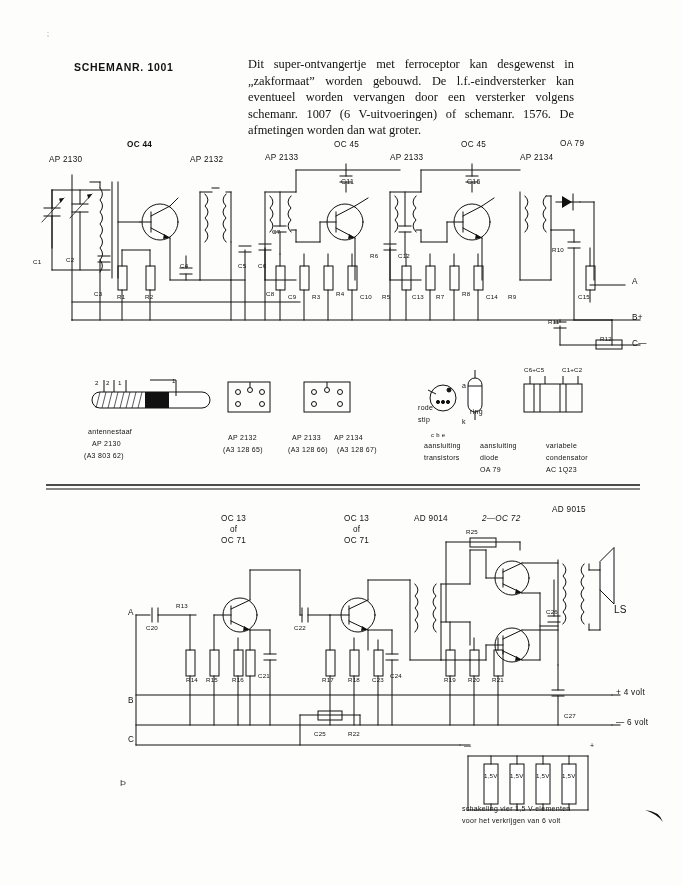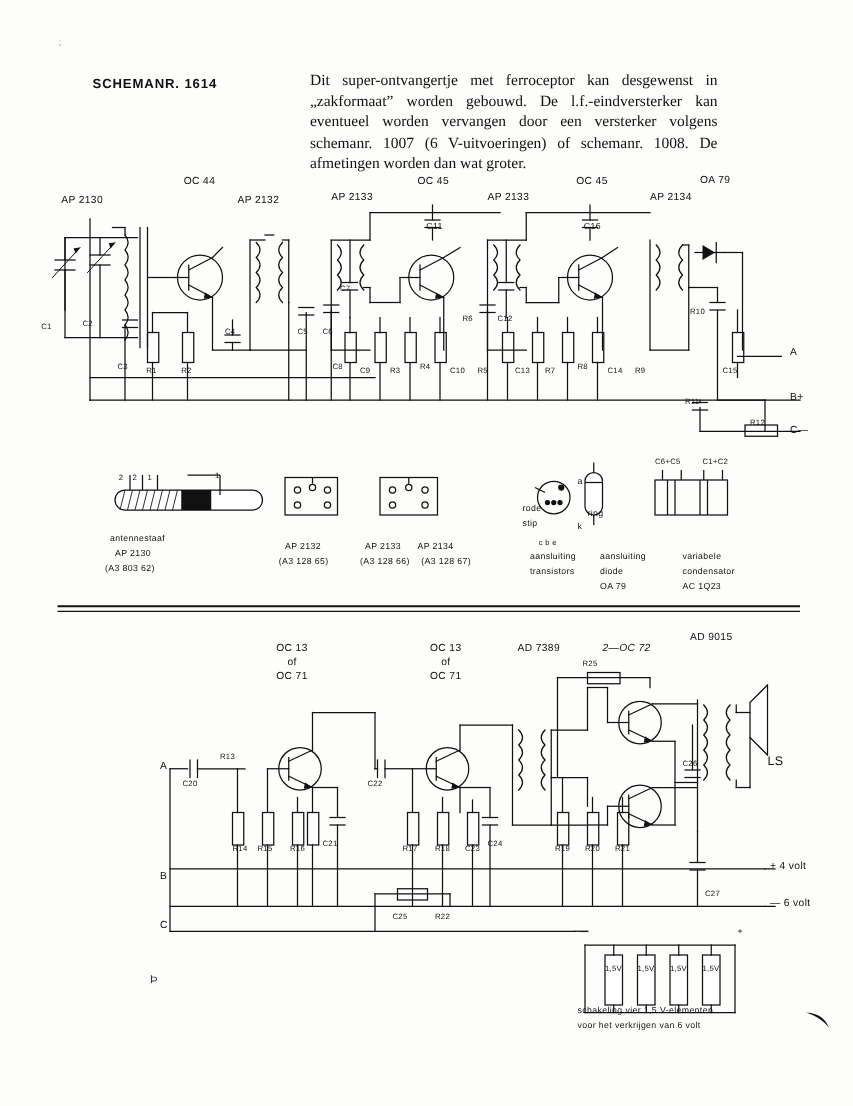--- a/index.html
+++ b/index.html
@@ -17,22 +17,22 @@
   .lbl.xs{font-size:6px;}
   .lbl.big{font-size:10px;}
   svg{position:absolute;left:0;top:0;overflow:visible;}
   .cap{position:absolute;font-size:6.2px;letter-spacing:.2px;white-space:nowrap;}
 </style>
 </head>
 <body>
 
 <div class="page">
 
-  <div class="schemanr">SCHEMANR. 1614</div>
-  <div class="intro">Dit super-ontvangertje met ferroceptor kan desgewenst in „zakformaat” worden gebouwd. De l.f.-eindversterker kan eventueel worden vervangen door een versterker volgens schemanr. 1007 (6 V-uitvoeringen) of schemanr. 1008. De afmetingen worden dan wat groter.</div>
+  <div class="schemanr">SCHEMANR. 1001</div>
+  <div class="intro">Dit super-ontvangertje met ferroceptor kan desgewenst in „zakformaat” worden gebouwd. De l.f.-eindversterker kan eventueel worden vervangen door een versterker volgens schemanr. 1007 (6 V-uitvoeringen) of schemanr. 1576. De afmetingen worden dan wat groter.</div>
 
   <svg width="682" height="885">
     <text x="47" y="36" font-size="7" fill="#777">;</text>
     <text x="120" y="786" font-size="9" fill="#333">Þ</text>
     <path d="M645,810 q12,4 18,12 q-4,-11 -18,-12 z" fill="#111"></path>
   </svg>
 
   <svg width="682" height="390" style="top:130px;">
     <g stroke="#111" stroke-width="1" fill="none" stroke-linecap="square">
 
@@ -238,21 +238,21 @@
       <line x1="560" y1="196" x2="560" y2="215"></line>
       <line x1="554" y1="192" x2="566" y2="192"></line>
         <line x1="554" y1="198" x2="566" y2="198"></line>
       <line x1="560" y1="190" x2="560" y2="192"></line>
 
       <line x1="72" y1="190" x2="72" y2="190"></line>
     </g>
   </svg>
 
   <div class="lbl" style="left:49px;top:155px;">AP 2130</div>
-  <div class="lbl" style="left:147px;top:140px;">OC 44</div>
+  <div class="lbl" style="left:127px;top:140px;font-weight:bold;">OC 44</div>
   <div class="lbl" style="left:190px;top:155px;">AP 2132</div>
   <div class="lbl" style="left:265px;top:153px;">AP 2133</div>
   <div class="lbl" style="left:334px;top:140px;">OC 45</div>
   <div class="lbl" style="left:390px;top:153px;">AP 2133</div>
   <div class="lbl" style="left:461px;top:140px;">OC 45</div>
   <div class="lbl" style="left:520px;top:153px;">AP 2134</div>
   <div class="lbl" style="left:560px;top:139px;">OA 79</div>
   <div class="lbl s" style="left:341px;top:178px;">C11</div>
   <div class="lbl s" style="left:467px;top:178px;">C16</div>
 
@@ -564,21 +564,21 @@
   </svg>
 
   <div class="lbl" style="left:221px;top:514px;">OC 13</div>
   <div class="lbl" style="left:230px;top:525px;">of</div>
   <div class="lbl" style="left:221px;top:536px;">OC 71</div>
 
   <div class="lbl" style="left:344px;top:514px;">OC 13</div>
   <div class="lbl" style="left:353px;top:525px;">of</div>
   <div class="lbl" style="left:344px;top:536px;">OC 71</div>
 
-  <div class="lbl" style="left:414px;top:514px;">AD 7389</div>
+  <div class="lbl" style="left:414px;top:514px;">AD 9014</div>
   <div class="lbl" style="left:482px;top:514px;font-style:italic;">2—OC 72</div>
   <div class="lbl" style="left:552px;top:505px;">AD 9015</div>
   <div class="lbl big" style="left:614px;top:604px;">LS</div>
 
   <div class="lbl" style="left:128px;top:608px;">A</div>
   <div class="lbl" style="left:128px;top:696px;">B</div>
   <div class="lbl" style="left:128px;top:735px;">C</div>
   <div class="lbl" style="left:616px;top:688px;">+ 4 volt</div>
   <div class="lbl" style="left:616px;top:718px;">— 6 volt</div>
 

